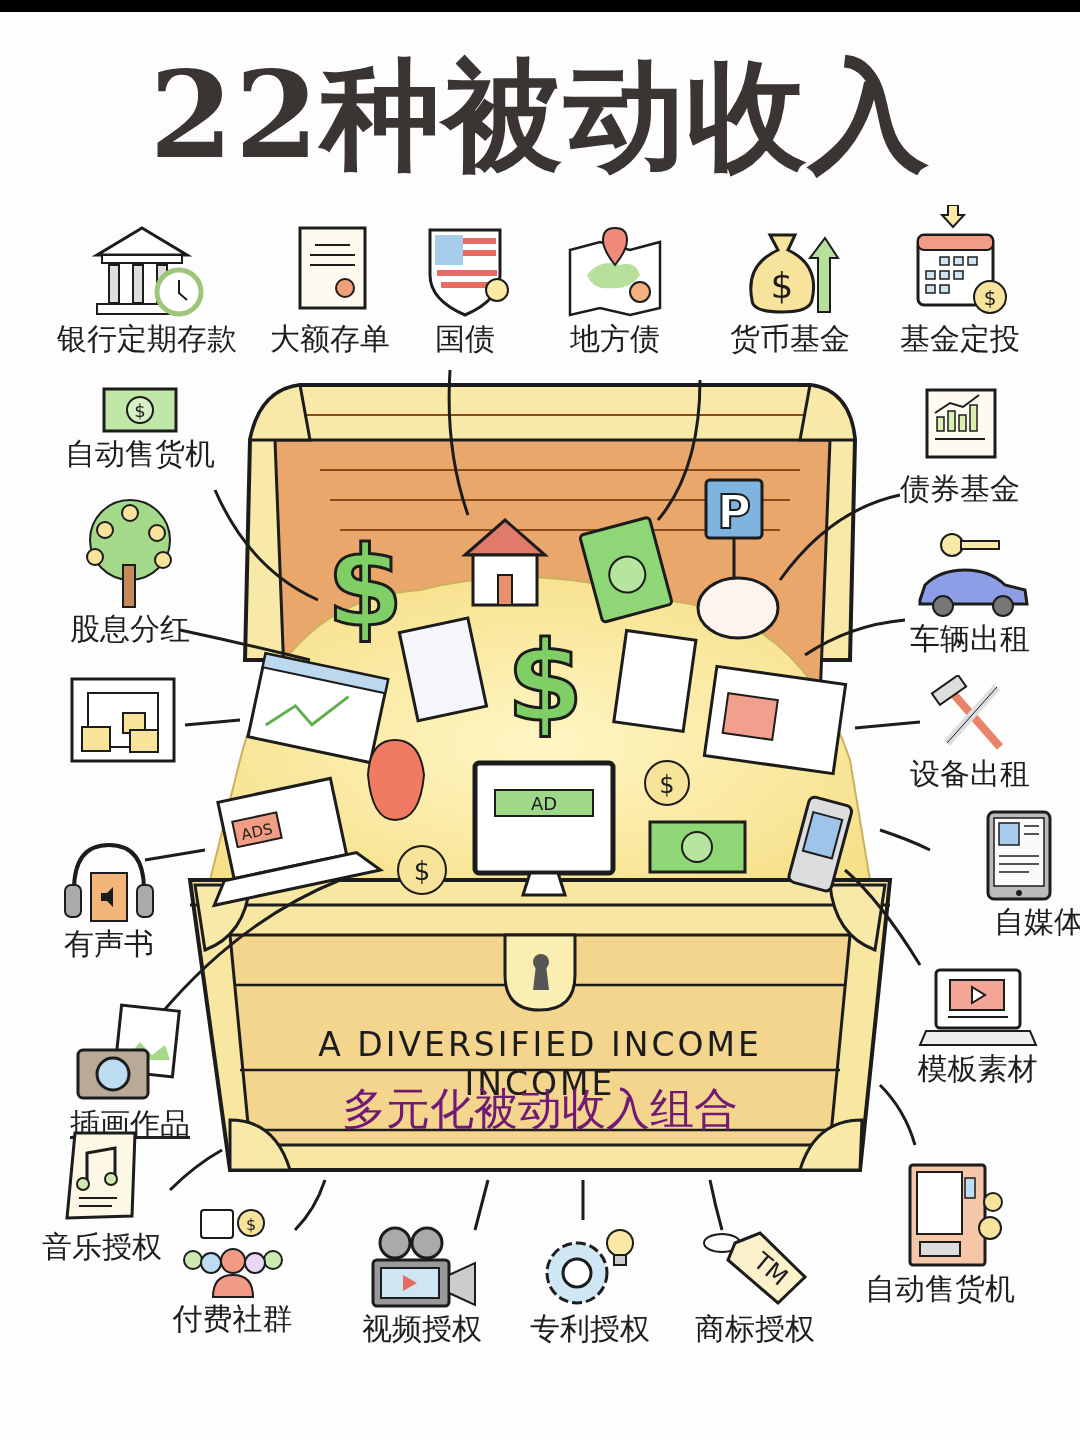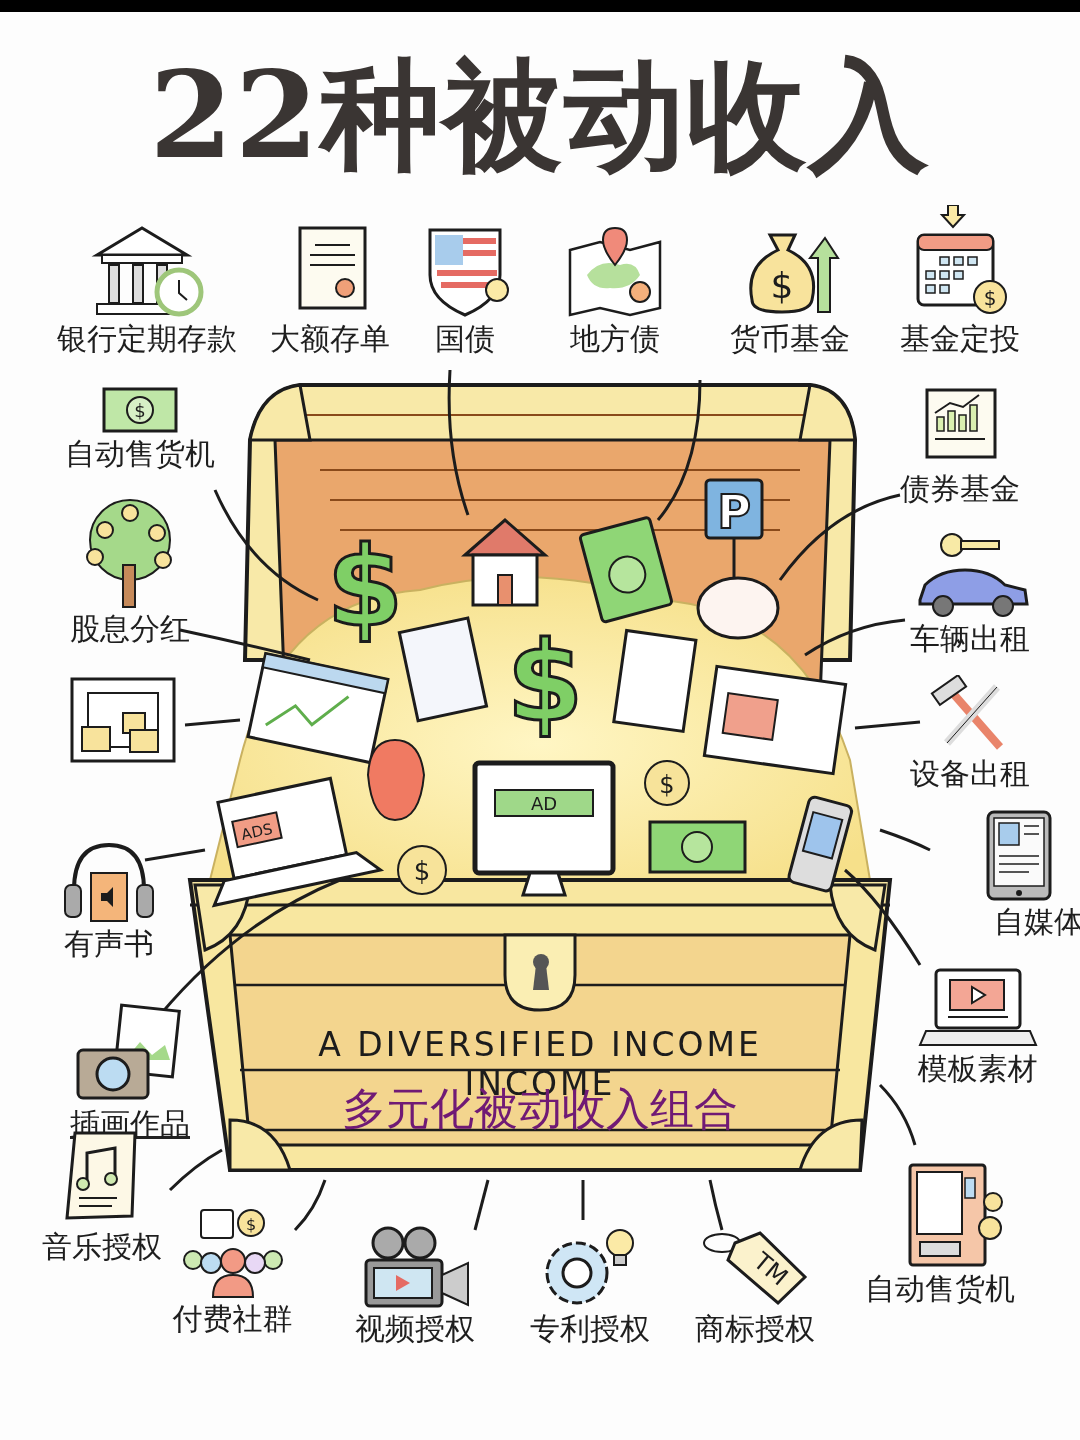--- a/index.html
+++ b/index.html
@@ -350,21 +350,21 @@
       <circle cx="20" cy="55" r="9" fill="#cde9b2"></circle>
         <circle cx="100" cy="55" r="9" fill="#cde9b2"></circle>
       <circle cx="38" cy="58" r="10" fill="#bcdcf2"></circle>
         <circle cx="82" cy="58" r="10" fill="#e8d8f5"></circle>
       <circle cx="60" cy="56" r="12" fill="#f29a85"></circle>
       <path d="M40 92 Q40 70 60 70 Q80 70 80 92 Z" fill="#f29a85"></path>
     </g>
   </svg>
   <span class="lbl">付费社群</span>
 </div>
-<div class="item" style="left:340px;top:1225px;width:150px;">
+<div class="item" style="left:347px;top:1225px;width:150px;">
   <svg width="115" height="85" viewBox="0 0 115 85">
     <circle cx="30" cy="18" r="15" fill="#aaa" stroke="#1c1c1c" stroke-width="3"></circle>
     <circle cx="62" cy="18" r="15" fill="#aaa" stroke="#1c1c1c" stroke-width="3"></circle>
     <rect x="8" y="35" width="76" height="46" rx="4" fill="#999" stroke="#1c1c1c" stroke-width="3"></rect>
     <rect x="16" y="43" width="58" height="30" fill="#cfe6f2" stroke="#1c1c1c" stroke-width="2"></rect>
     <polygon points="38,50 38,66 52,58" fill="#e56b63"></polygon>
     <polygon points="84,50 110,38 110,80 84,68" fill="#ccc" stroke="#1c1c1c" stroke-width="2"></polygon>
   </svg>
   <span class="lbl">视频授权</span>
 </div>

